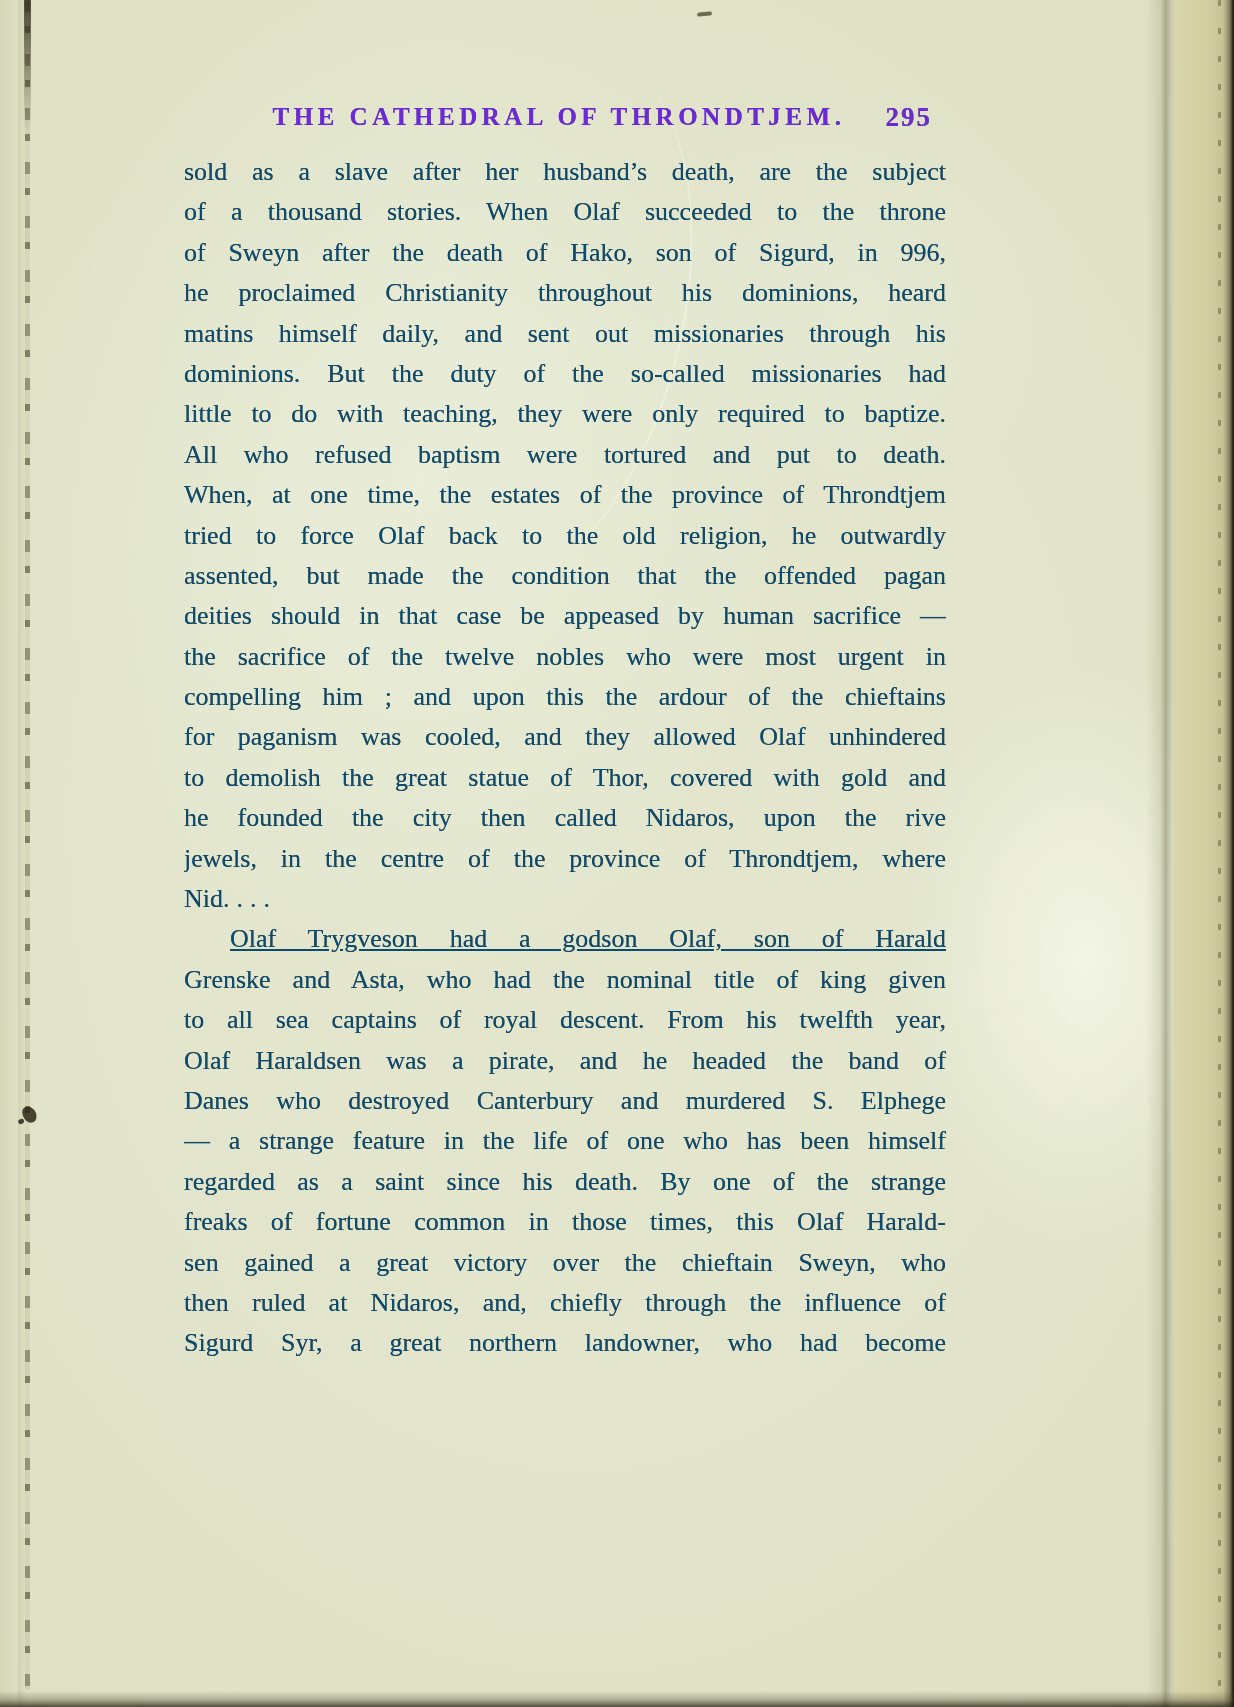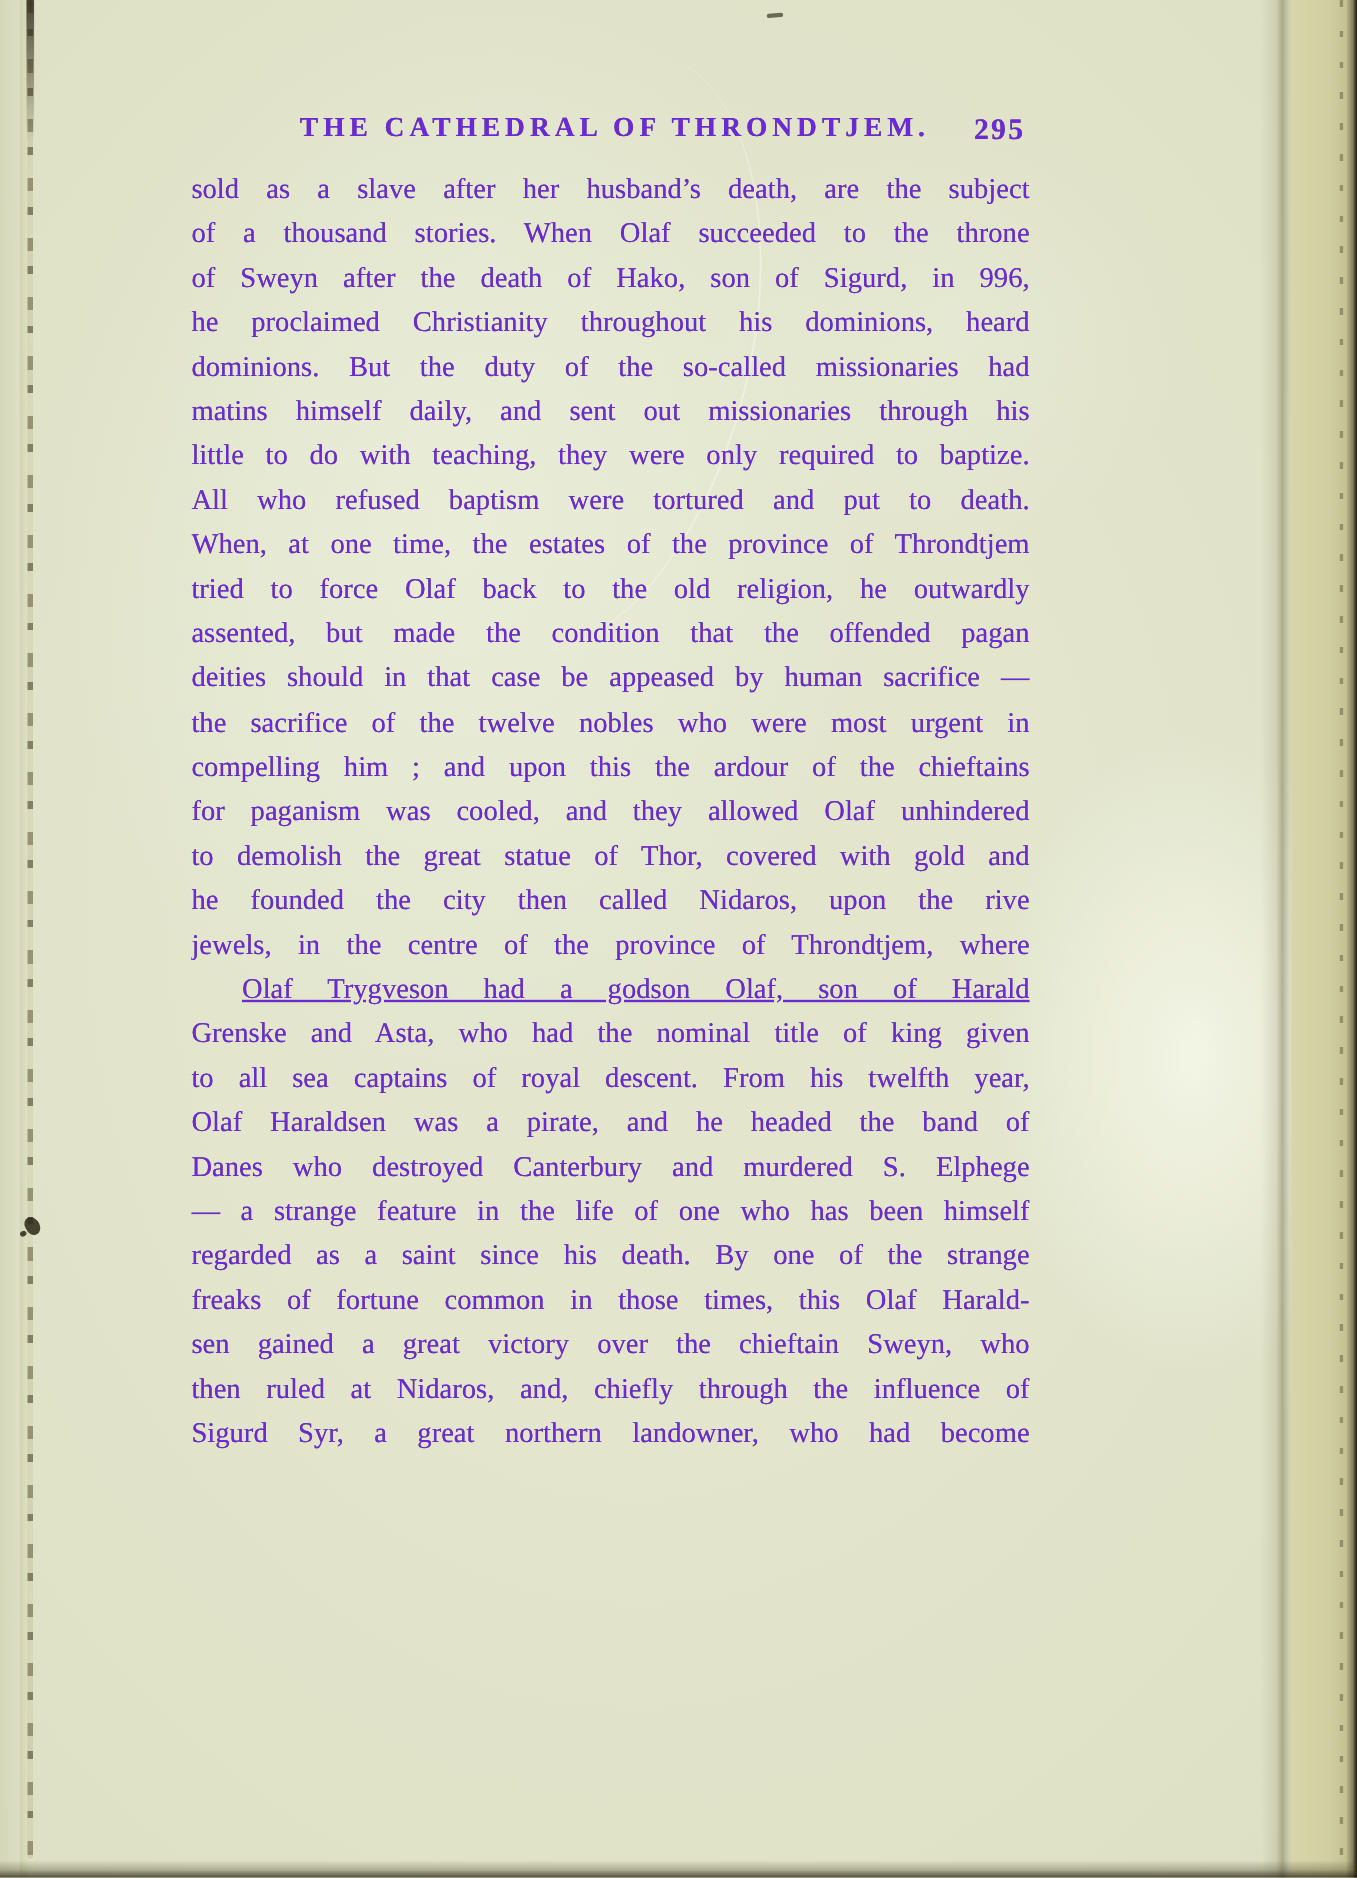--- a/index.html
+++ b/index.html
@@ -97,22 +97,22 @@
     font-weight: bold; font-size: 25px; letter-spacing: 4.5px;
     text-shadow: 0 0 .6px rgba(38,36,29,.7);
   }
   .page-number {
     position: absolute; right: 8px; top: -1px;
     font-size: 27px; letter-spacing: 2px; font-weight: bold;
     text-shadow: 0 0 .6px rgba(38,36,29,.7);
   }
 
   .textblock {
-    position: absolute; left: 174px; top: 152px; width: 762px;
-    color: #6d28d9;
+    position: absolute; left: 184px; top: 152px; width: 762px;
+    color: #0c4a6e;
     text-shadow: 0 0 .6px rgba(36,34,27,.65);
   }
   .line {
     font-size: 26px;
     line-height: 40.4px; height: 40.4px; overflow: hidden;
     text-align: justify; text-align-last: justify;
     word-spacing: .5px;
   }
   .line.short { text-align-last: left; }
   .line.indent { text-indent: 46px; text-decoration: underline; }
@@ -135,34 +135,35 @@
 <header class="header">
   <div class="running-title">THE CATHEDRAL OF THRONDTJEM.</div>
   <div class="page-number">295</div>
 </header>
 
 <main class="textblock">
   <div class="line">sold as a slave after her husband’s death, are the subject</div>
   <div class="line">of a thousand stories.  When Olaf succeeded to the throne</div>
   <div class="line">of Sweyn after the death of Hako, son of Sigurd, in 996,</div>
   <div class="line">he proclaimed Christianity throughout his dominions, heard</div>
+  <div class="line">matins himself daily, and sent out missionaries through his</div>
   <div class="line">dominions.  But the duty of the so-called missionaries had</div>
-  <div class="line">matins himself daily, and sent out missionaries through his</div>
   <div class="line">little to do with teaching, they were only required to baptize.</div>
   <div class="line">All who refused baptism were tortured and put to death.</div>
   <div class="line">When, at one time, the estates of the province of Throndtjem</div>
   <div class="line">tried to force Olaf back to the old religion, he outwardly</div>
   <div class="line">assented, but made the condition that the offended pagan</div>
   <div class="line">deities should in that case be appeased by human sacrifice —</div>
   <div class="line">the sacrifice of the twelve nobles who were most urgent in</div>
   <div class="line">compelling him ; and upon this the ardour of the chieftains</div>
   <div class="line">for paganism was cooled, and they allowed Olaf unhindered</div>
   <div class="line">to demolish the great statue of Thor, covered with gold and</div>
   <div class="line">he founded the city then called Nidaros, upon the rive</div>
   <div class="line">jewels, in the centre of the province of Throndtjem, where</div>
+  <div class="line short">Nid. . . .</div>
 
   <div class="line indent">Olaf Trygveson had a godson Olaf, son of Harald</div>
   <div class="line">Grenske and Asta, who had the nominal title of king given</div>
   <div class="line">to all sea captains of royal descent.  From his twelfth year,</div>
   <div class="line">Olaf Haraldsen was a pirate, and he headed the band of</div>
   <div class="line">Danes who destroyed Canterbury and murdered S. Elphege</div>
   <div class="line">— a strange feature in the life of one who has been himself</div>
   <div class="line">regarded as a saint since his death.  By one of the strange</div>
   <div class="line">freaks of fortune common in those times, this Olaf Harald-</div>
   <div class="line">sen gained a great victory over the chieftain Sweyn, who</div>

